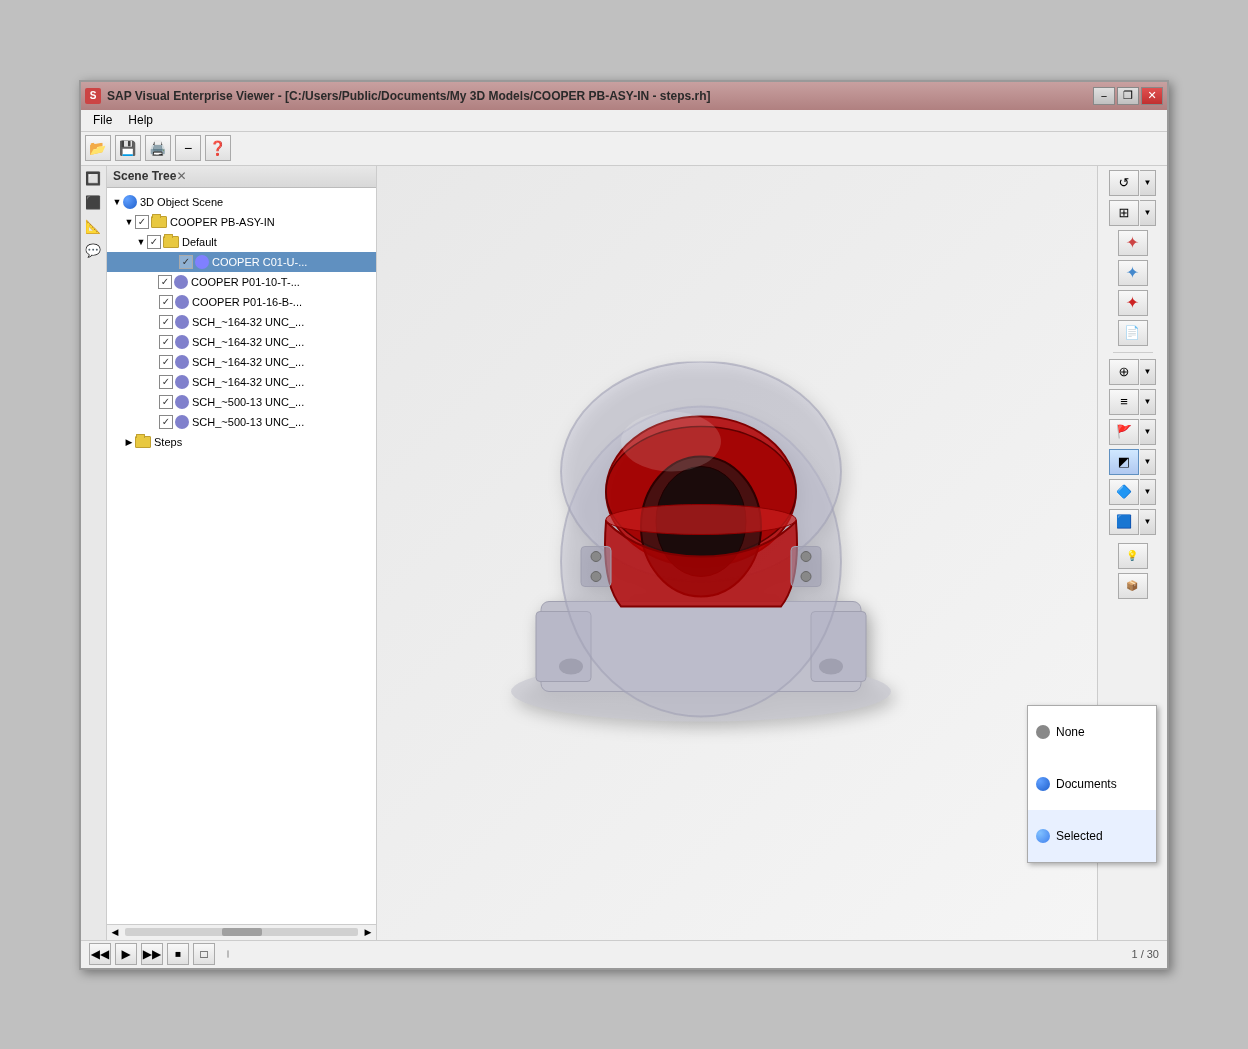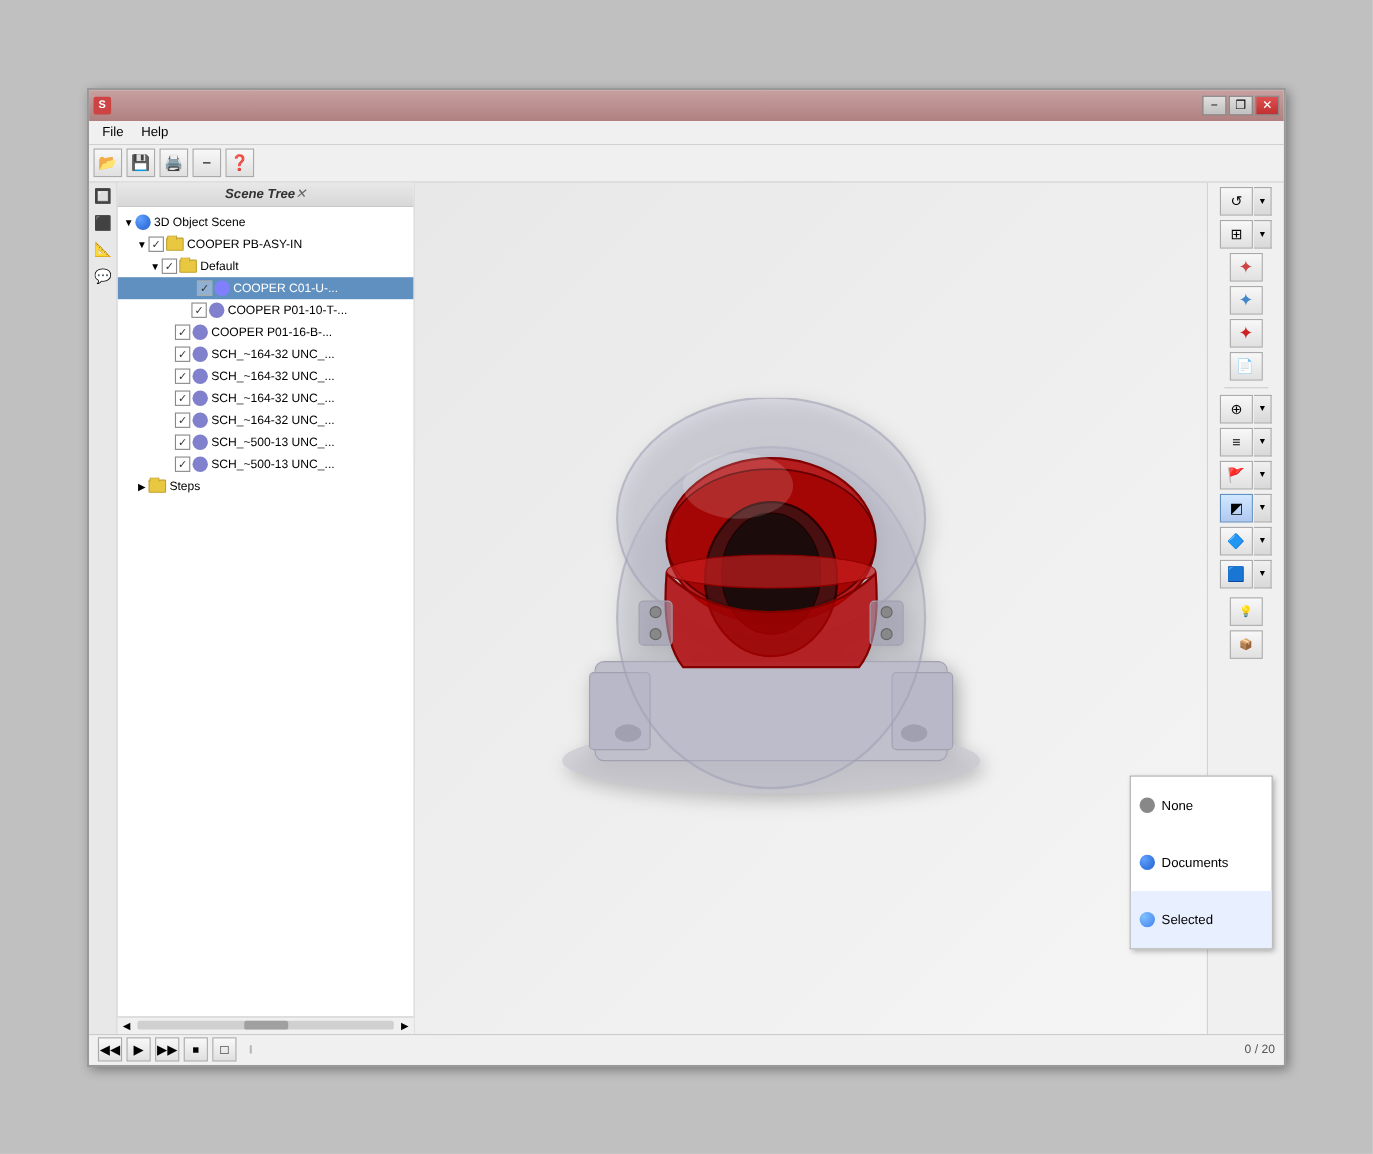--- a/index.html
+++ b/index.html
@@ -26,21 +26,21 @@
 
     
     .main-content { flex: 1; display: flex; overflow: hidden; }
 
     
     .left-sidebar { width: 26px; background: #e8e8e8; border-right: 1px solid #ccc; display: flex; flex-direction: column; align-items: center; padding: 2px 0; gap: 2px; }
     .sidebar-icon { width: 22px; height: 22px; display: flex; align-items: center; justify-content: center; cursor: pointer; font-size: 13px; border: 1px solid transparent; }
 
     
     .scene-tree-panel { width: 270px; background: white; border-right: 1px solid #ccc; display: flex; flex-direction: column; }
-    .scene-tree-header { height: 22px; background: linear-gradient(to bottom, #e8e8e8, #d8d8d8); border-bottom: 1px solid #bbb; display: flex; align-items: center; justify-content: center; padding: 0 6px; font-style: italic; }
+    .scene-tree-header { height: 22px; background: linear-gradient(to bottom, #e8e8e8, #d8d8d8); border-bottom: 1px solid #bbb; display: flex; align-items: center; justify-content: flex-start; padding: 0 6px; }
     .scene-tree-title { font-size: 12px; font-weight: bold; color: #333; }
     .scene-tree-close { cursor: pointer; font-size: 12px; color: #666; }
     .tree-content { flex: 1; overflow-y: auto; padding: 4px 0; }
 
     
     .tree-item { display: flex; align-items: center; height: 20px; padding-left: 4px; cursor: pointer; white-space: nowrap; overflow: hidden; }
     .tree-item.highlighted { background: #6090c0; color: white; }
     .tree-expand { width: 12px; height: 12px; display: flex; align-items: center; justify-content: center; font-size: 9px; cursor: pointer; }
     .tree-checkbox { width: 14px; height: 14px; border: 1px solid #888; background: white; display: flex; align-items: center; justify-content: center; margin-right: 2px; font-size: 10px; }
     .tree-checkbox.checked::after { content: '✓'; font-size: 10px; color: #333; }
@@ -88,20 +88,21 @@
     .model-svg { filter: drop-shadow(4px 6px 8px rgba(0,0,0,0.3)); }
   </style>
 </head>
 <body>
 
 <div class="window">
 
   <div class="title-bar">
     <div class="title-bar-left">
       <div class="title-bar-icon">S</div>
+      <span class="title-bar-text">SAP Visual Enterprise Viewer - [C:/Users/Public/Documents/My 3D Models/COOPER PB-ASY-IN - steps.rh]</span>
     </div>
     <div class="title-bar-buttons">
       <div class="tb-btn">−</div>
       <div class="tb-btn">❐</div>
       <div class="tb-btn close">✕</div>
     </div>
   </div>
 
   <div class="menu-bar">
     <div class="menu-item">File</div>
@@ -154,21 +155,21 @@
         </div>
 
         <div class="tree-item highlighted" style="padding-left:60px">
           <div class="tree-expand" style="width:12px"></div>
           <div class="tree-checkbox checked" style="border-color:#aaa; background: rgba(255,255,255,0.3)"></div>
           <div class="tree-object-icon" style="background:#8080ff; border-radius:50%"></div>
           <span class="tree-label">COOPER C01-U-...</span>
         </div>
 
 
-        <div class="tree-item" style="padding-left:55px">
+        <div class="tree-item" style="padding-left:39px">
           <div style="width:12px"></div>
           <div class="tree-checkbox checked"></div>
           <div class="tree-object-icon"></div>
           <span class="tree-label">COOPER P01-10-T-...</span>
         </div>
 
         <div class="tree-item" style="padding-left:40px">
           <div style="width:12px"></div>
           <div class="tree-checkbox checked"></div>
           <div class="tree-object-icon"></div>
@@ -336,15 +337,15 @@
     <div class="playback-controls">
       <div class="play-btn">◀◀</div>
       <div class="play-btn">▶</div>
       <div class="play-btn">▶▶</div>
       <div class="play-btn">⏹</div>
       <div class="play-btn">□</div>
       <div class="progress-bar">
         <div style="width:0%; height:100%; background:#6090c0; border-radius:2px;"></div>
       </div>
     </div>
-    <div class="status-right">0 / 20</div>
+    <div class="status-right">1 / 30</div>
   </div>
 </div>
 
 </body></html>

